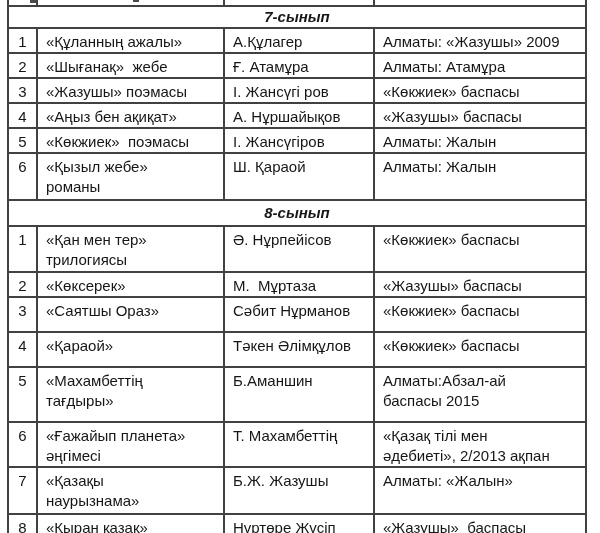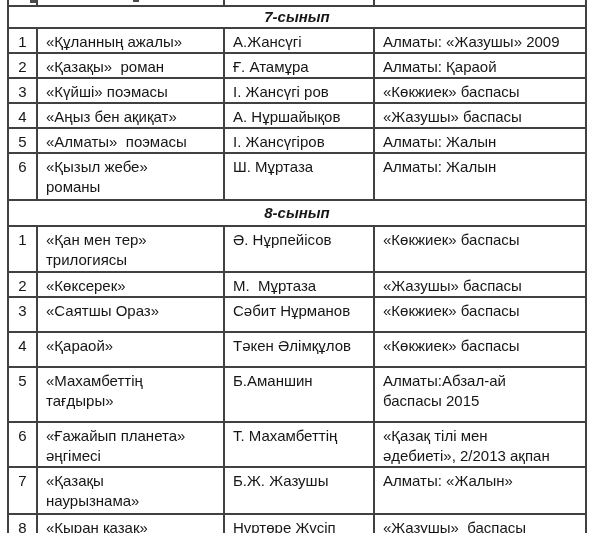--- a/index.html
+++ b/index.html
@@ -63,52 +63,52 @@
         <td></td>
       </tr>
 
       <tr class="section-header" style="height:18px">
         <td colspan="4">7-сынып</td>
       </tr>
 
       <tr style="height:23px">
         <td class="num">1</td>
         <td>«Құланның ажалы»</td>
-        <td>А.Жансүгі</td>
+        <td>А.Құлагер</td>
         <td>Алматы: «Жазушы» 2009</td>
       </tr>
       <tr style="height:25px">
         <td class="num">2</td>
-        <td>«Қазақы»  роман</td>
+        <td>«Шығанақ»  жебе</td>
         <td>Ғ. Атамұра</td>
-        <td>Алматы: Қараой</td>
+        <td>Алматы: Атамұра</td>
       </tr>
       <tr style="height:24px">
         <td class="num">3</td>
-        <td>«Күйші» поэмасы</td>
+        <td>«Жазушы» поэмасы</td>
         <td>І. Жансүгі ров</td>
         <td>«Көкжиек» баспасы</td>
       </tr>
       <tr style="height:23px">
         <td class="num">4</td>
         <td>«Аңыз бен ақиқат»</td>
         <td>А. Нұршайықов</td>
         <td>«Жазушы» баспасы</td>
       </tr>
       <tr style="height:23px">
         <td class="num">5</td>
-        <td>«Алматы»  поэмасы</td>
+        <td>«Көкжиек»  поэмасы</td>
         <td>І. Жансүгіров</td>
         <td>Алматы: Жалын</td>
       </tr>
       <tr style="height:47px">
         <td class="num">6</td>
         <td>«Қызыл жебе»
 романы</td>
-        <td>Ш. Мұртаза</td>
+        <td>Ш. Қараой</td>
         <td>Алматы: Жалын</td>
       </tr>
 
       <tr class="section-header" style="height:26px">
         <td colspan="4">8-сынып</td>
       </tr>
 
       <tr style="height:46px">
         <td class="num">1</td>
         <td>«Қан мен тер»

